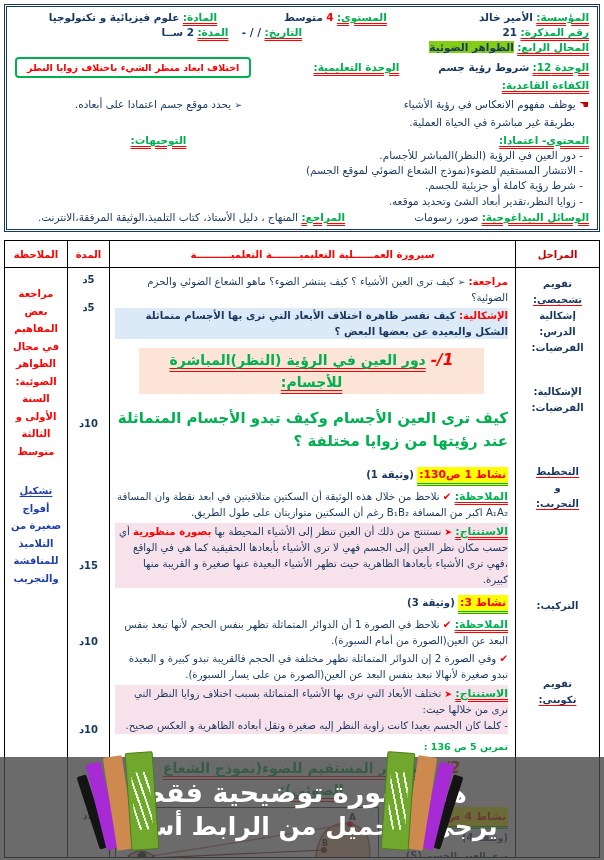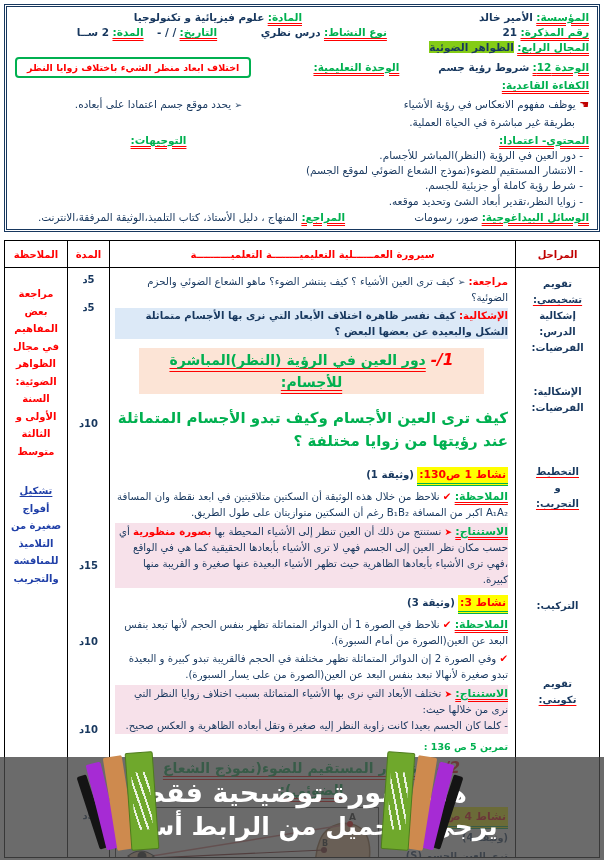--- a/index.html
+++ b/index.html
@@ -95,34 +95,35 @@
 <body>
 
 <div class="page">
 
   <div class="header-box">
     <div class="hrow">
       <div class="f w-inst">
         <span class="lbl">المؤسسة:</span>
         <span class="val">الأمير خالد</span>
       </div>
+      <div class="f w-mid">
+        <span class="lbl">المستوى:</span>
+        <span class="val red">4</span>
+        <span class="val">متوسط</span>
+      </div>
       <div class="f w-left">
         <span class="lbl">المادة:</span>
         <span class="val">علوم فيزيائية و تكنولوجيا</span>
       </div>
     </div>
 
     <div class="hrow">
       <div class="f w-inst">
         <span class="lbl">رقم المذكرة:</span>
         <span class="val">21</span>
-      </div>
-      <div class="f w-mid">
-        <span class="lbl">نوع النشاط:</span>
-        <span class="val">درس نظري</span>
       </div>
       <div class="f w-left">
         <span class="lbl">التاريخ:</span>
         <span class="val" dir="ltr">- /    /</span>
         &nbsp;&nbsp;
         <span class="lbl">المدة:</span>
         <span class="val">2 ســا</span>
       </div>
     </div>
 

